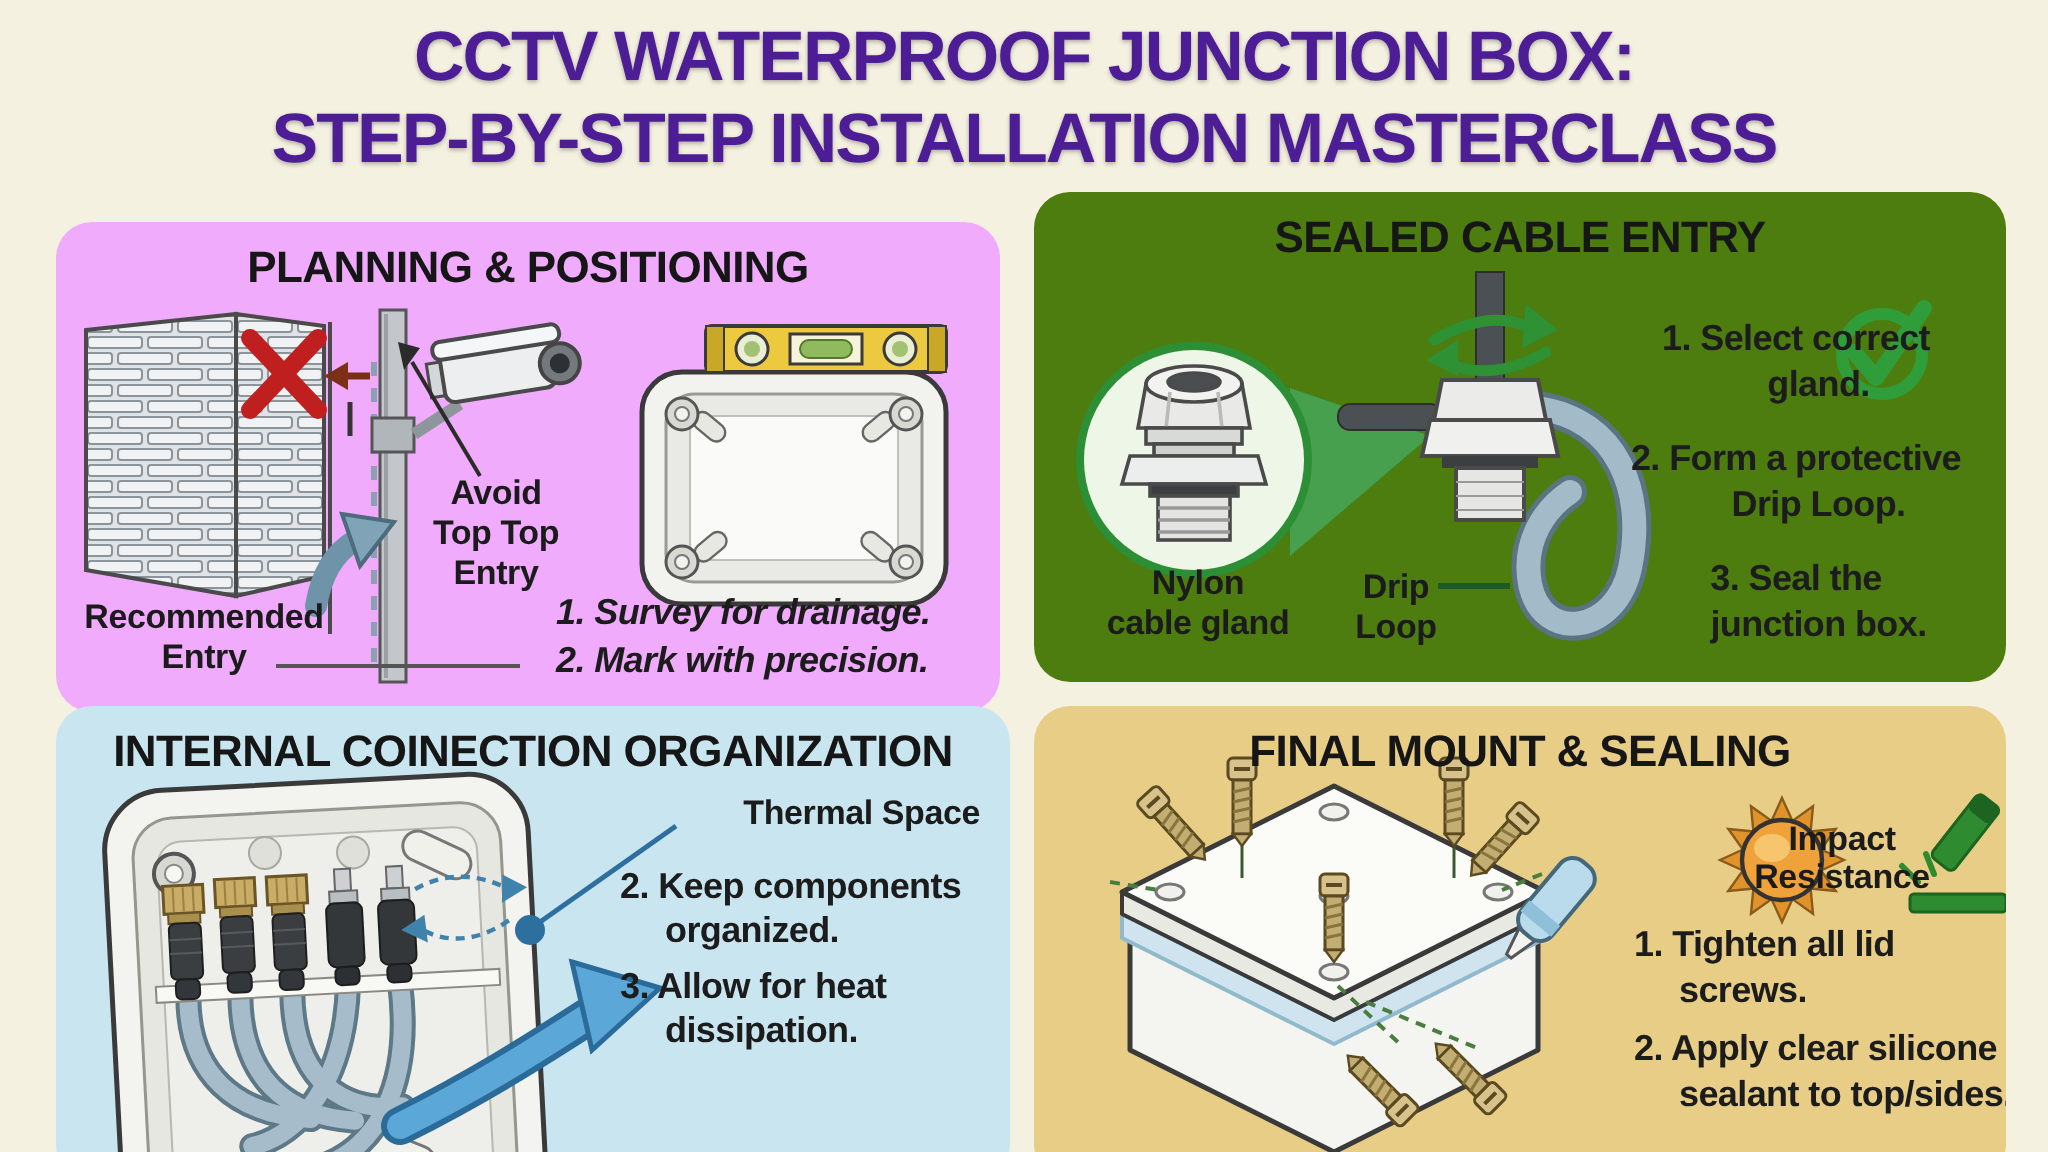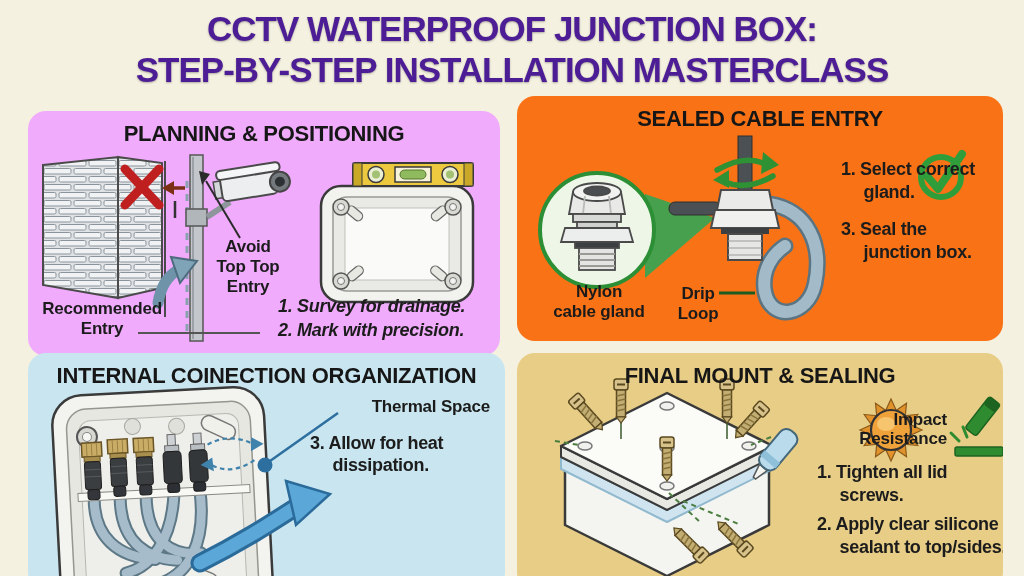--- a/index.html
+++ b/index.html
@@ -6,51 +6,51 @@
   html,body { width:1024px; height:576px; }
   body { font-family:"Liberation Sans", sans-serif; background:#f5f1e1; }
   .page { position:relative; width:1024px; height:576px; background:#f5f1e1; overflow:hidden; }
 
   .main-title { position:absolute; top:8px; left:0; width:100%; text-align:center;
     font-weight:700; font-size:35px; line-height:41px; letter-spacing:-1px; color:#4c1d95;
     text-shadow:0 1px 2px rgba(40,40,40,.35); }
 
   .panel { position:absolute; border-radius:18px; overflow:hidden; }
   #panel-planning { left:28px; top:111px;  width:472px; height:245px; background:#f0abfc; }
-  #panel-sealed   { left:517px; top:96px; width:486px; height:245px; background:#f97316; }
+  #panel-sealed   { left:517px; top:96px; width:486px; height:245px; background:#4d7c0f; }
   #panel-internal { left:28px; top:353px; width:477px; height:237px; background:#c9e6f0; }
   #panel-final    { left:517px; top:353px; width:486px; height:237px; background:#e7cd86; }
 
   .panel h2 { position:absolute; top:10px; left:0; width:100%; text-align:center;
     font-size:22px; font-weight:700; letter-spacing:-0.3px; color:#161616; z-index:3; }
 
   .art { position:absolute; inset:0; width:100%; height:100%; z-index:1; }
 
   .lbl { position:absolute; font-weight:700; color:#1b1b1b; text-align:center;
     line-height:20px; font-size:17px; white-space:pre-line; z-index:2; letter-spacing:-0.2px; }
 
   .steps { position:absolute; list-style:none; font-weight:700; color:#1c1c1c;
     font-size:18px; letter-spacing:-0.3px; z-index:2; }
   .steps li { padding-left:1.25em; text-indent:-1.25em; white-space:pre-line; }
 
   #steps-planning { left:250px; top:184px; width:226px;font-style:italic; }
   #steps-planning li { line-height:23px; margin-bottom:1px; }
-  #steps-sealed { left:324px; top:62px; width:178px; }
+  #steps-sealed { left:292px; top:62px; width:178px;text-align:center; }
   #steps-sealed li { line-height:23px; margin-bottom:14px; }
   #steps-internal { left:282px; top:79px; width:200px; }
   #steps-internal li { line-height:22px; margin-bottom:6px; }
   #steps-final { left:300px; top:108px; width:196px; }
   #steps-final li { line-height:23px; margin-bottom:6px; }
 
   #lbl-avoid { left:178px; top:126px; width:84px; }
   #lbl-recommended { left:4px; top:188px; width:140px; }
   #lbl-nylon { left:16px; top:186px; width:132px; }
   #lbl-drip { left:150px; top:188px; width:62px; }
   #lbl-thermal { left:312px; top:44px; width:150px; text-align:right; }
-  #lbl-impact { left:330px; top:57px; width:100px; text-align:right; line-height:19px; }
+  #lbl-impact { left:354px; top:57px; width:100px; line-height:19px; }
 </style>
 </head>
 <body>
 
 <div class="page">
 
   <header class="main-title">
     <div>CCTV WATERPROOF JUNCTION BOX:</div>
     <div>STEP-BY-STEP INSTALLATION MASTERCLASS</div>
   </header>
@@ -218,20 +218,22 @@
       </g>
     </svg>
 
     <div class="lbl" id="lbl-nylon">Nylon
 cable gland</div>
     <div class="lbl" id="lbl-drip">Drip
 Loop</div>
     <ol class="steps" id="steps-sealed">
       <li>1. Select correct
 gland.</li>
+      <li>2. Form a protective
+Drip Loop.</li>
       <li>3. Seal the
 junction box.</li>
     </ol>
   </section>
 
   <section class="panel" id="panel-internal">
     <h2>INTERNAL COINECTION ORGANIZATION</h2>
 
     <svg class="art" viewBox="0 0 477 237">
       <defs>
@@ -303,20 +305,22 @@
 
       <g>
         <path d="M172,210 C212,190 240,172 268,154" fill="none" stroke="#2a6b9a" stroke-width="19" stroke-linecap="round"></path>
         <path d="M172,210 C212,190 240,172 268,154" fill="none" stroke="#5aa7d8" stroke-width="13" stroke-linecap="round"></path>
         <polygon points="258,128 302,141 268,172" fill="#5aa7d8" stroke="#2a6b9a" stroke-width="2.5"></polygon>
       </g>
     </svg>
 
     <div class="lbl" id="lbl-thermal">Thermal Space</div>
     <ol class="steps" id="steps-internal">
+      <li>2. Keep components
+organized.</li>
       <li>3. Allow for heat
 dissipation.</li>
     </ol>
   </section>
 
   <section class="panel" id="panel-final">
     <h2>FINAL MOUNT &amp; SEALING</h2>
 
     <svg class="art" viewBox="0 0 486 237">
       <defs>

